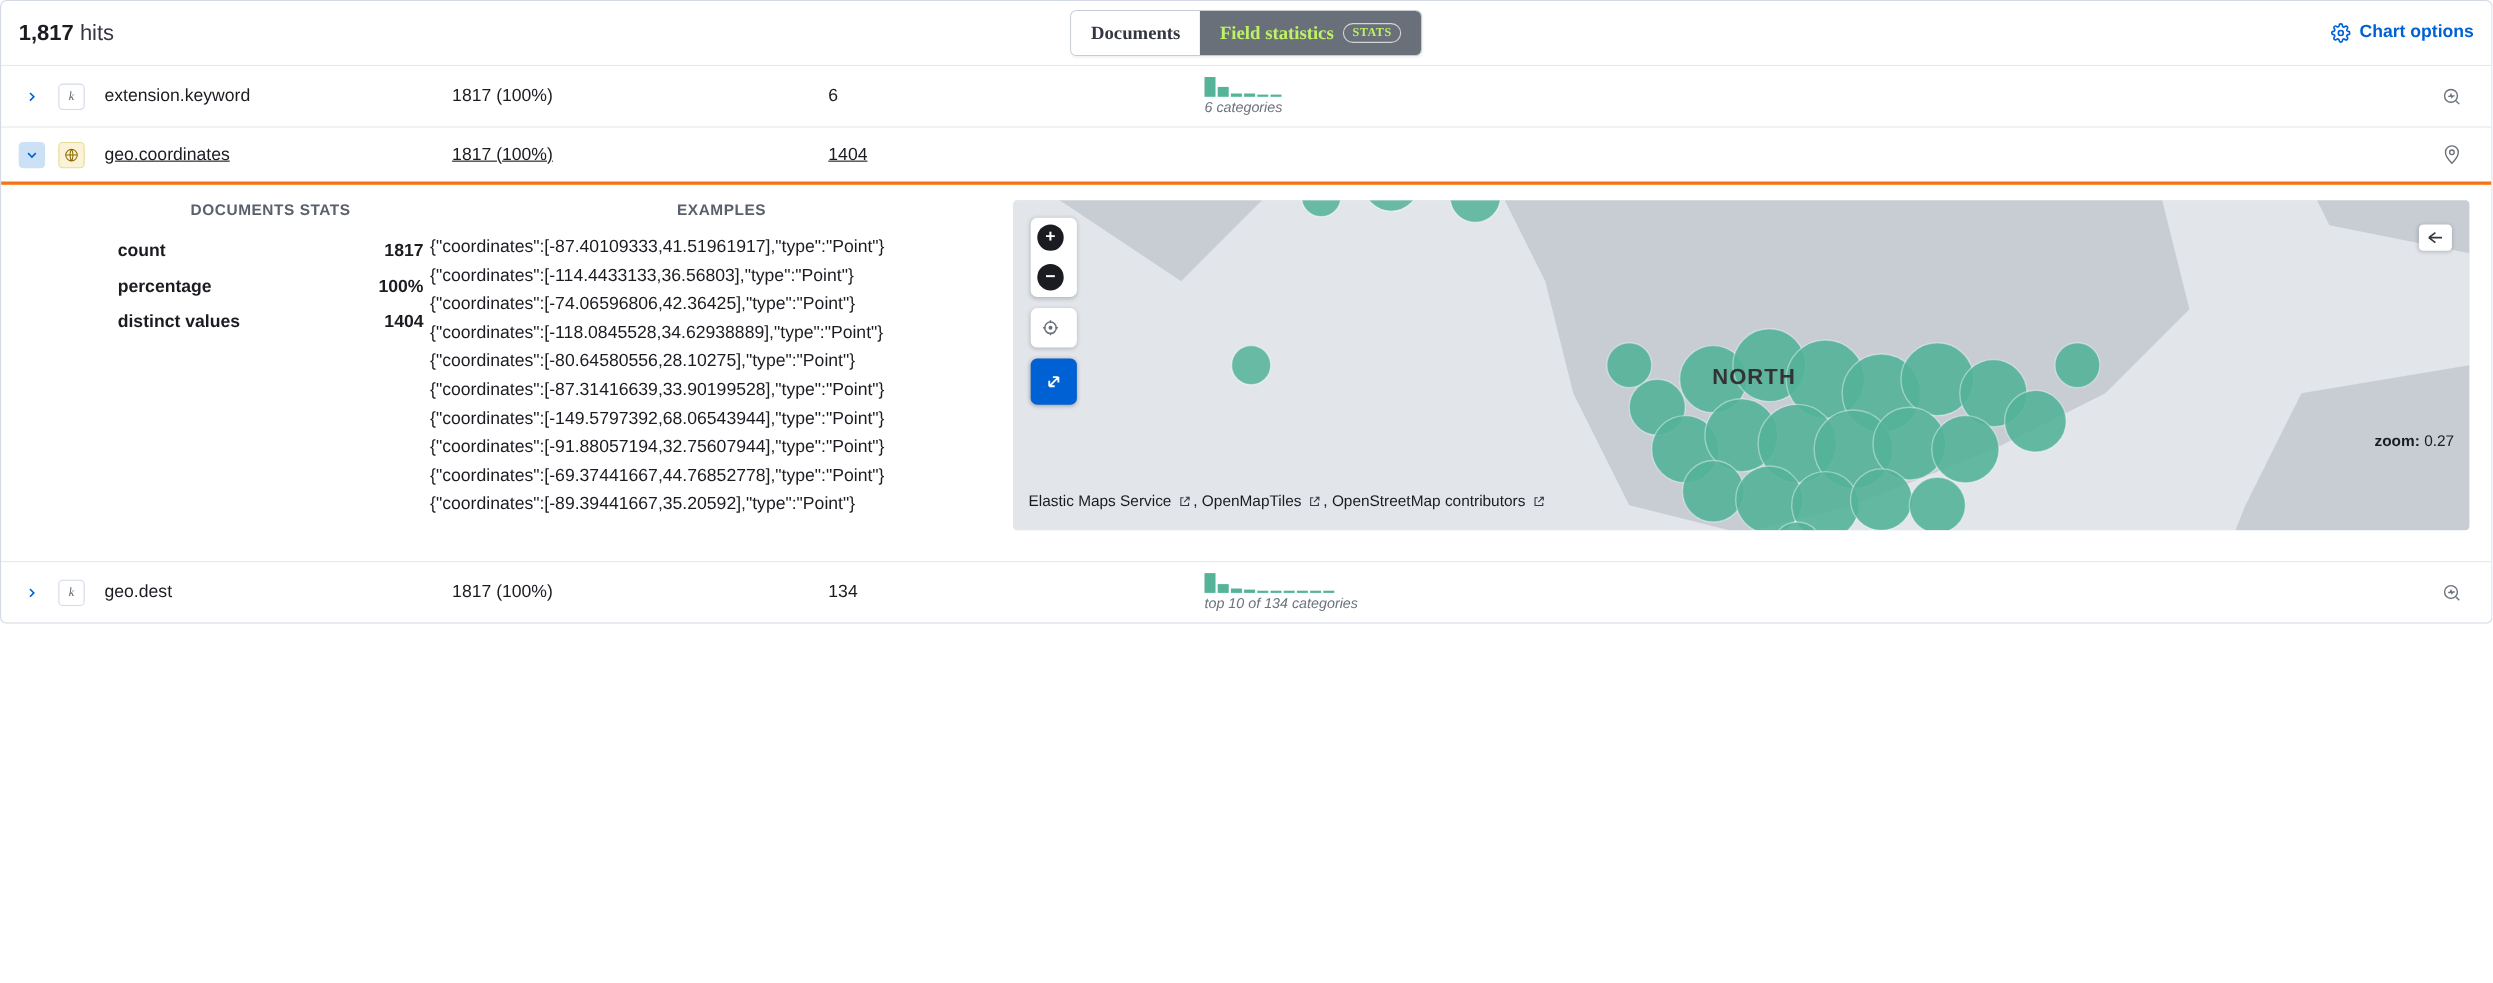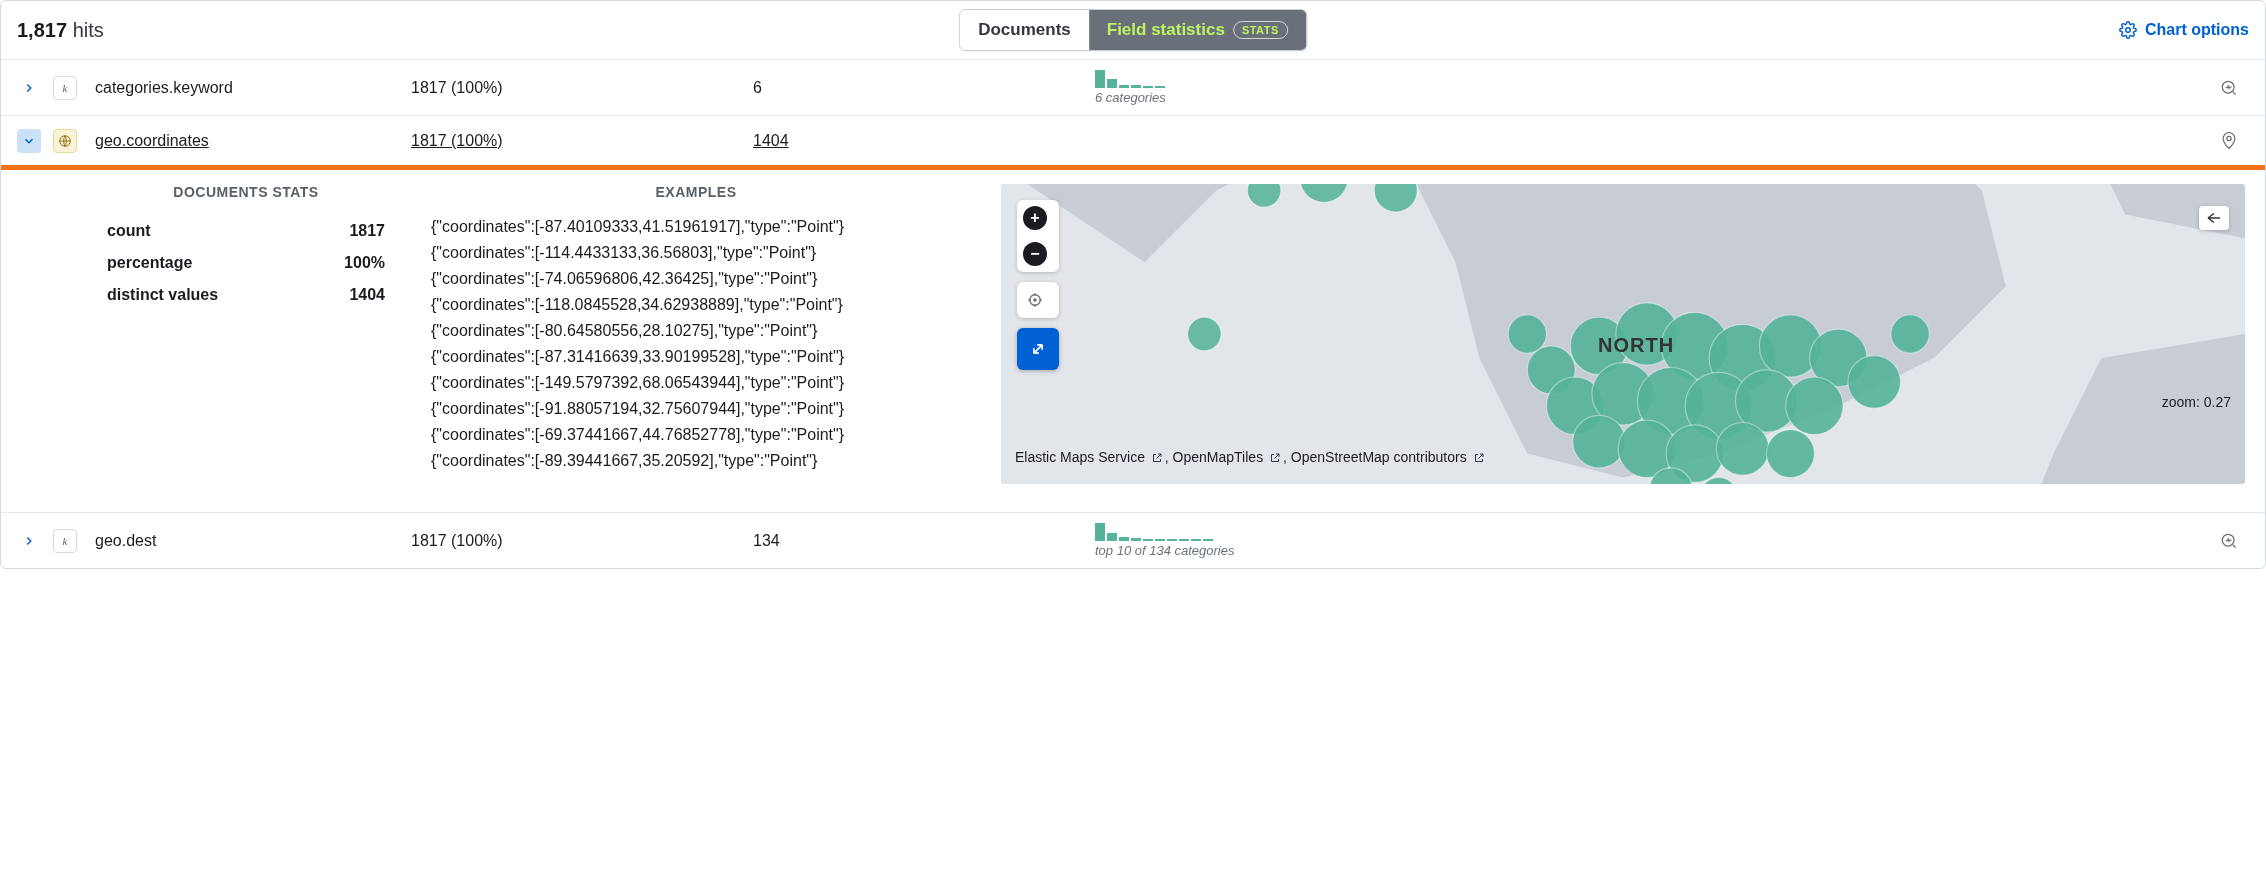--- a/index.html
+++ b/index.html
@@ -28,20 +28,21 @@
   .tabs-wrap {
     position: absolute;
     left: 50%;
     top: 50%;
     transform: translate(-50%, -50%);
     display: flex;
     border: 1px solid #c7ccd4;
     border-radius: 6px;
     overflow: hidden;
     box-shadow: 0 1px 2px rgba(0,0,0,0.05);
+    font-family: Liberation Serif, serif;
   }
   .tab {
     padding: 10px 18px;
     font-size: 17px;
     font-weight: 600;
     cursor: pointer;
     display: flex;
     align-items: center;
     gap: 8px;
     background: #fff;
@@ -104,23 +105,22 @@
   .col-distinct { width: 330px; color: #1a1c21; }
   .col-viz { flex: 1; display: flex; flex-direction: column; align-items: flex-start; gap: 2px; }
   .col-action { width: 40px; display:flex; justify-content:center; }
   .sparkbars { display: flex; align-items: flex-end; gap: 2px; height: 18px; }
   .sparkbars .bar { width: 10px; background: #54b399; }
   .viz-caption { font-size: 13px; font-style: italic; color: #6a717d; }
   .lens-icon svg { display: block; }
   
   .detail {
     display: flex;
-    border-top: 5px solid #f97316;
+    border-top: 3px solid #f97316;
     padding: 14px 20px 28px 100px;
-    gap: 40px;
   }
   .section-title {
     font-size: 14px;
     font-weight: 700;
     letter-spacing: 0.5px;
     color: #5a606b;
     text-align: center;
     margin-bottom: 14px;
   }
   .stats-col { width: 290px; }
@@ -188,21 +188,21 @@
     box-shadow: 0 1px 4px rgba(0,0,0,0.2);
     display: flex; align-items: center; justify-content: center;
     cursor: pointer;
   }
   .zoom-label {
     position: absolute;
     bottom: 74px; right: 14px;
     font-size: 14px;
     color: #1a1c21;
   }
-  .zoom-label b { font-weight: 400; }
+  .zoom-label b { font-weight: 700; }
   .attribution {
     position: absolute;
     bottom: 14px; left: 14px;
     right: 14px;
     font-size: 14px;
     color: #1a1c21;
     line-height: 1.6;
   }
   .ext-link-icon { display: inline-block; vertical-align: -2px; margin: 0 2px; }
   .map-label {
@@ -243,21 +243,21 @@
     </div>
   </div>
 
   <div class="row">
     <div class="toggle">
       <svg width="14" height="14" viewBox="0 0 24 24" fill="none" stroke-width="2.5">
           <path d="M9 6l6 6-6 6"></path>
         </svg>
     </div>
     <div class="type-badge">k</div>
-    <div class="col-name">categories.keyword</div>
+    <div class="col-name">extension.keyword</div>
     <div class="col-docs">1817 (100%)</div>
     <div class="col-distinct">6</div>
     <div class="col-viz">
       <div class="sparkbars" id="spark-ext">
           <div class="bar" style="height: 18px;"></div>
           <div class="bar" style="height: 9px;"></div>
           <div class="bar" style="height: 3px;"></div>
           <div class="bar" style="height: 3px;"></div>
           <div class="bar" style="height: 2px;"></div>
           <div class="bar" style="height: 2px;"></div>

